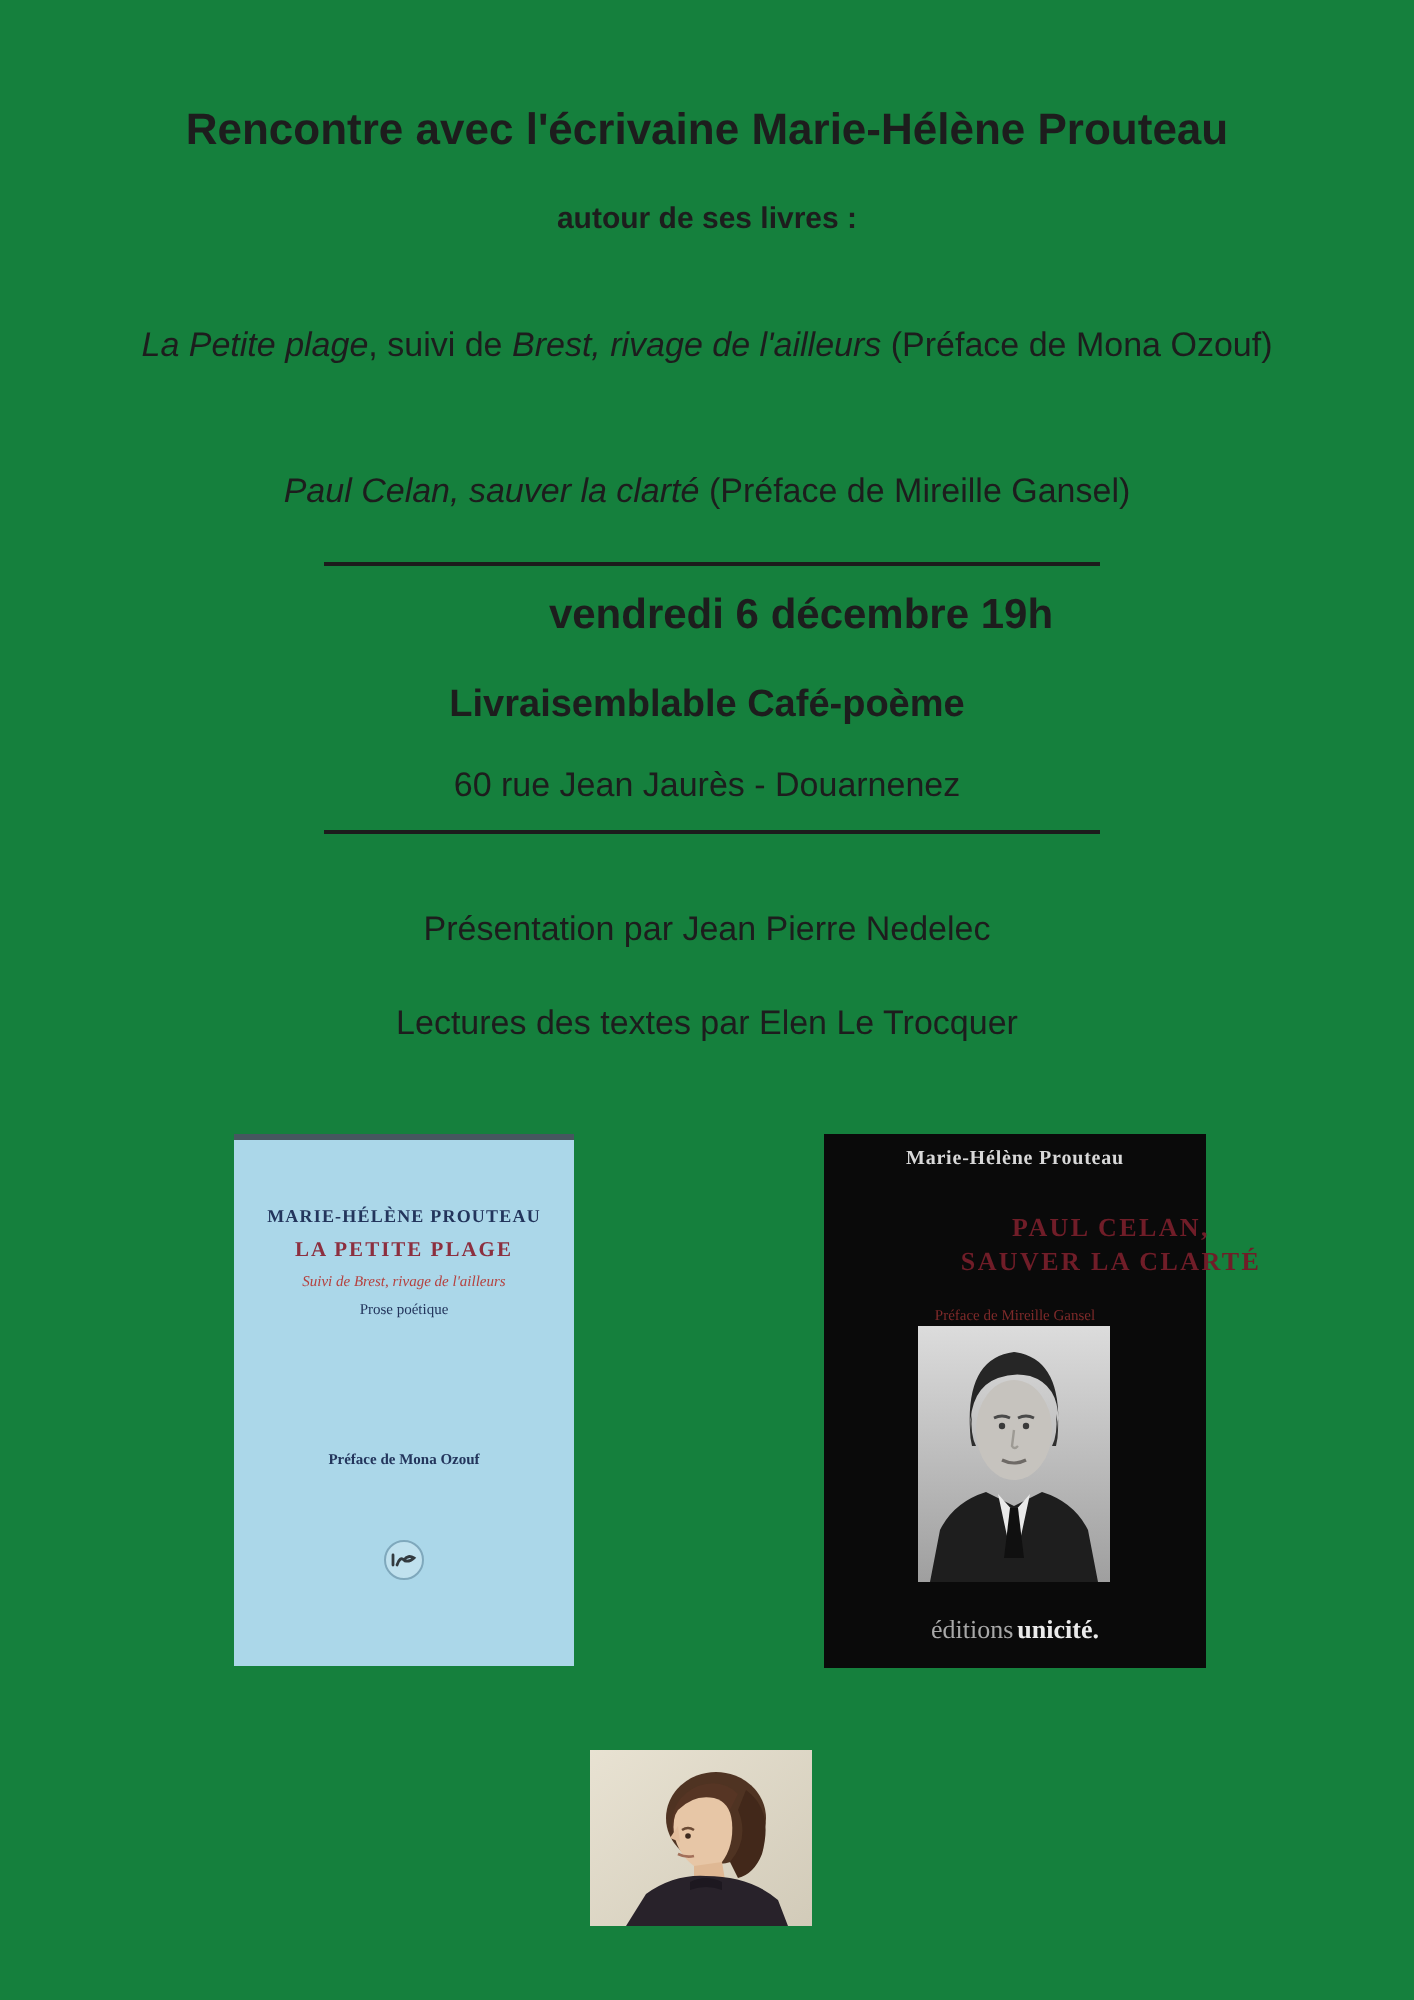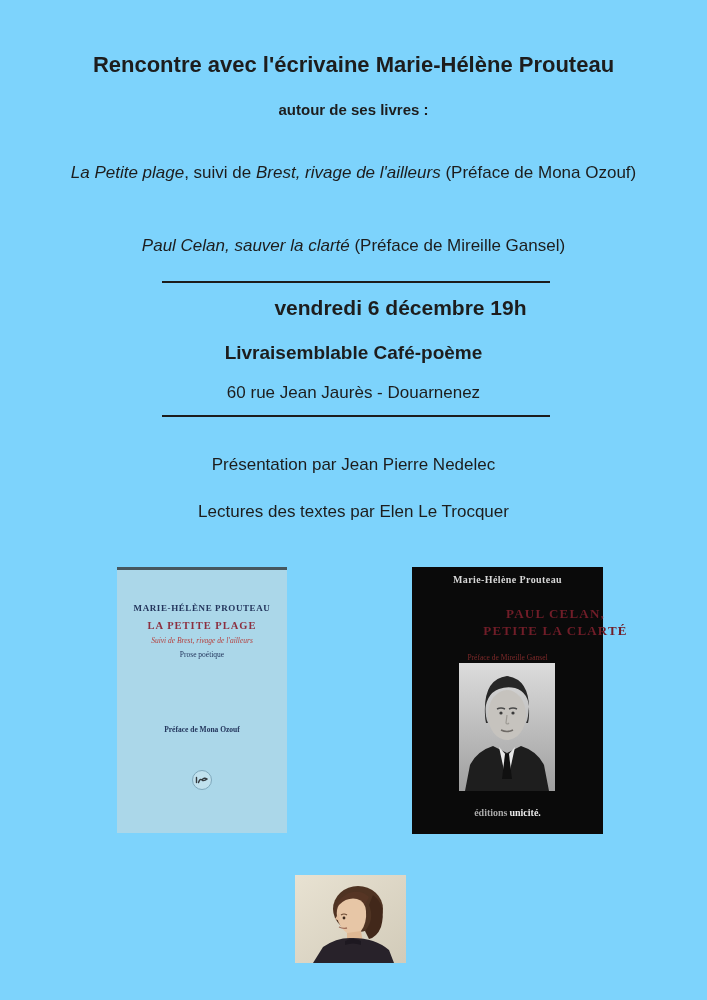--- a/index.html
+++ b/index.html
@@ -1,21 +1,21 @@
 <!DOCTYPE html>
 <html lang="fr"><head>
 <meta charset="utf-8">
 <style>
   html, body { margin: 0; padding: 0; background: #ffffff; }
   .page {
     position: relative;
     width: 707px;
     height: 1000px;
     margin: 0 auto;
-    background: #7dd3fc;
+    background: #15803d;
     font-family: "Liberation Sans", sans-serif;
     color: #1d1d1d;
     overflow: hidden;
   }
   .centered { position: absolute; left: 0; width: 100%; text-align: center; }
 
   .title        { top: 52px;  font-size: 22px; font-weight: bold; }
   .subtitle     { top: 101px; font-size: 15px; font-weight: bold; }
   .bookline     { top: 163px; font-size: 17px; }
   .connector    { top: 203px; font-size: 17px; }
@@ -52,21 +52,21 @@
   .cover-right {
     position: absolute; left: 412px; top: 567px; width: 191px; height: 267px;
     background: #0a0a0a;
     font-family: "Liberation Serif", serif;
   }
   .cover-right .c { position: absolute; left: 0; width: 100%; text-align: center; }
   .cr-author  { top: 7px;   font-size: 10px; font-weight: bold; color: #d8d8d8; letter-spacing: 0.4px; }
   .cr-title   { top: 38px;  font-size: 13px; line-height: 17px; letter-spacing: 1.2px; color: #701d28; font-weight: bold; padding-left: 48px; }
   .cr-preface { top: 86px;  font-size: 7.5px; font-weight: normal; color: #7e2a2a; }
   .cr-photo   { position: absolute; left: 47px; top: 96px; width: 96px; height: 128px; }
-  .cr-publisher { top: 240px; font-size: 10px; color: #a8a8a8; font-weight: bold; }
+  .cr-publisher { top: 240px; font-size: 13px; color: #a8a8a8; }
   .cr-publisher b { color: #ebebeb; margin-left: 2px; }
 
   
   .author-photo { position: absolute; left: 295px; top: 875px; width: 111px; height: 88px; }
   svg { display: block; }
 </style>
 </head>
 <body>
 
 <div class="page">
@@ -102,21 +102,21 @@
         <circle cx="12" cy="12" r="9.5" fill="rgba(255,255,255,0.25)" stroke="#7fa8bc" stroke-width="1"></circle>
         <path d="M6.5,14.5 L6.5,9.5 M8.5,14.5 Q10,10 12,12 Q14,9 17,11 Q15,13 12.5,12.5" fill="none" stroke="#333a3f" stroke-width="1.4" stroke-linecap="round"></path>
       </svg>
     </div>
   </div>
 
   <div class="cover-right">
     <div class="c cr-author">Marie-Hélène Prouteau</div>
     <div class="c cr-title">
       <div>PAUL CELAN,</div>
-      <div>PETITE LA CLARTÉ</div>
+      <div>SAUVER LA CLARTÉ</div>
     </div>
     <div class="c cr-preface">Préface de Mireille Gansel</div>
 
     <div class="cr-photo">
       <svg width="96" height="128" viewBox="0 0 96 128">
         <defs>
           <linearGradient id="cg" x1="0" y1="0" x2="0" y2="1">
             <stop offset="0" stop-color="#dcdcdc"></stop>
             <stop offset="1" stop-color="#9f9f9f"></stop>
           </linearGradient>

